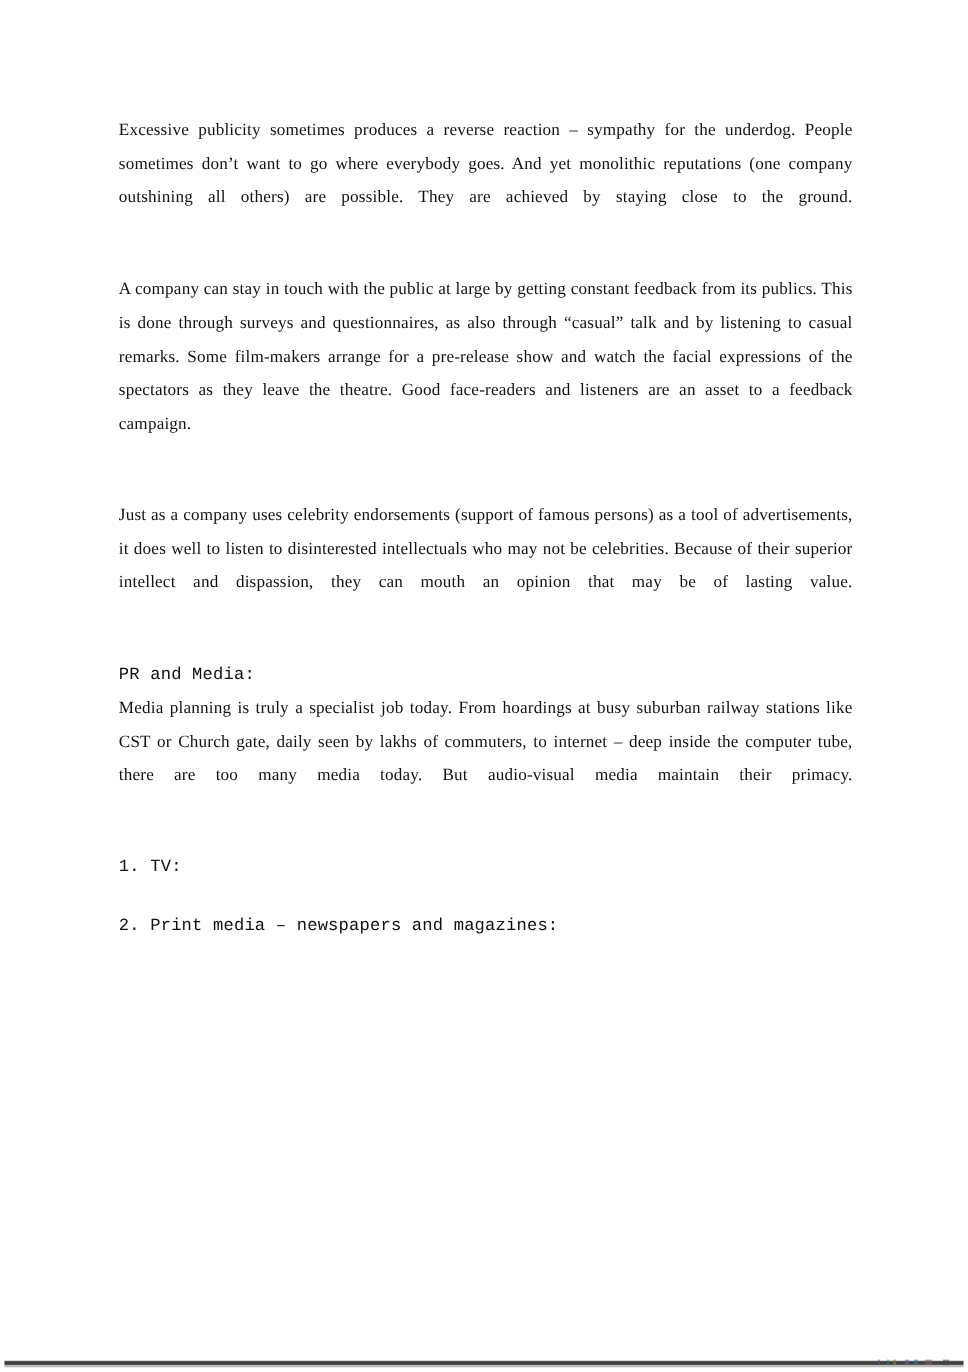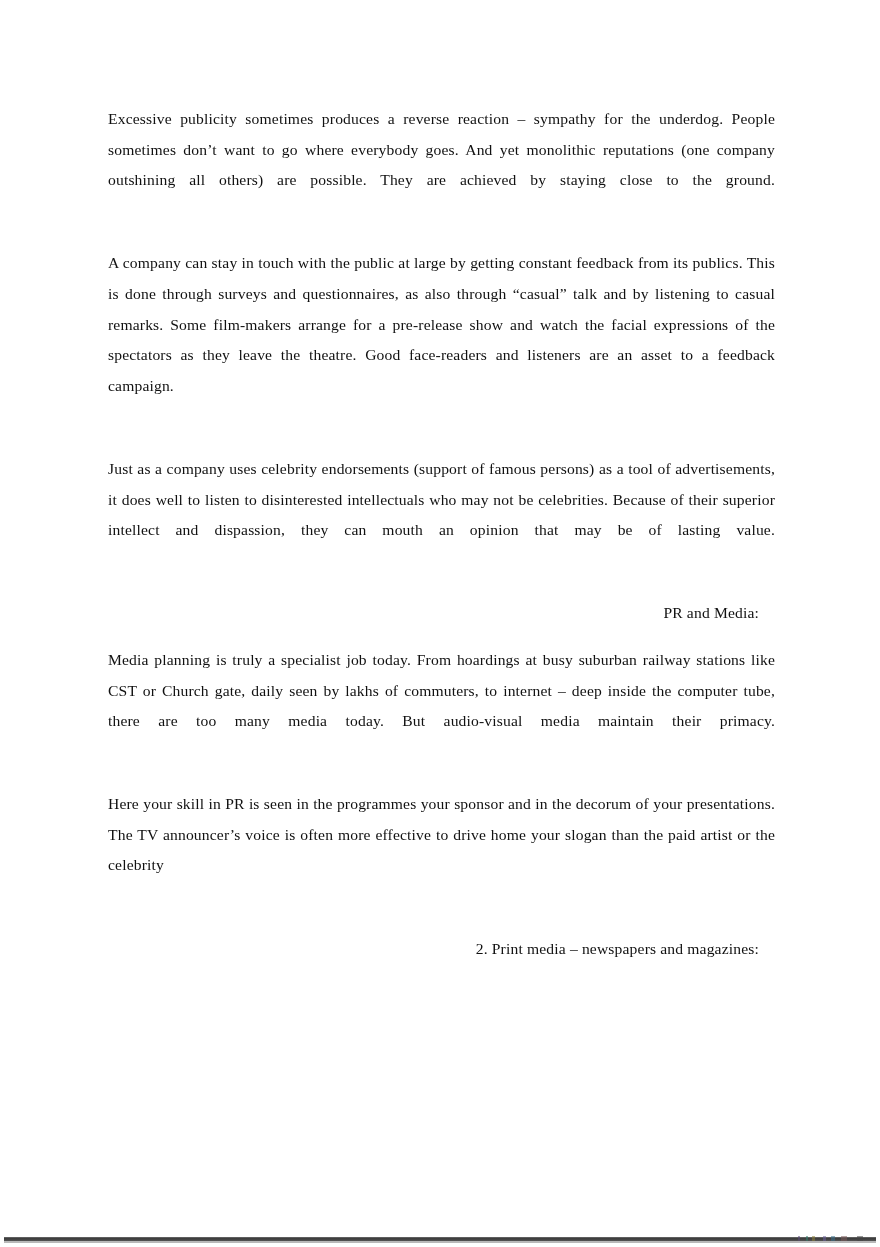--- a/index.html
+++ b/index.html
@@ -47,26 +47,27 @@
   }
   
   .para::after {
     content: "";
     display: inline-block;
     width: 100%;
   }
 
   
   .label-line {
-    margin: 16px;
+    margin: 0;
     font-size: 15.6px;
     line-height: 30.6px;
     color: #111111;
-    text-align: right;
+    text-align: left;
     letter-spacing: 0.01em;
+    font-family: Liberation Mono, monospace;
   }
 
   .block {
     margin: 0 0 22px 0;
   }
   .block:last-child {
     margin-bottom: 0;
   }
   .block .para {
     margin-bottom: 0;
@@ -129,21 +130,21 @@
 
     <p class="para">Just as a company uses celebrity endorsements (support of famous persons) as a tool of advertisements, it does well to listen to disinterested intellectuals who may not be celebrities. Because of their superior intellect and dispassion, they can mouth an opinion that may be of lasting value.</p>
 
 
     <div class="block">
       <p class="label-line">PR and Media:</p>
       <p class="para">Media planning is truly a specialist job today. From hoardings at busy suburban railway stations like CST or Church gate, daily seen by lakhs of commuters, to internet – deep inside the computer tube, there are too many media today. But audio-visual media maintain their primacy.</p>
     </div>
 
     <div class="block">
-      <p class="para">Here your skill in PR is seen in the programmes your sponsor and in the decorum of your presentations. The TV announcer’s voice is often more effective to drive home your slogan than the paid artist or the celebrity</p>
+      <p class="label-line">1. TV:</p>
     </div>
 
     <div class="block">
       <p class="label-line">2. Print media – newspapers and magazines:</p>
     </div>
 
   </div>
 
   <div id="scan-edge-bar"></div>
   <div id="scan-edge-bar-shadow"></div>

